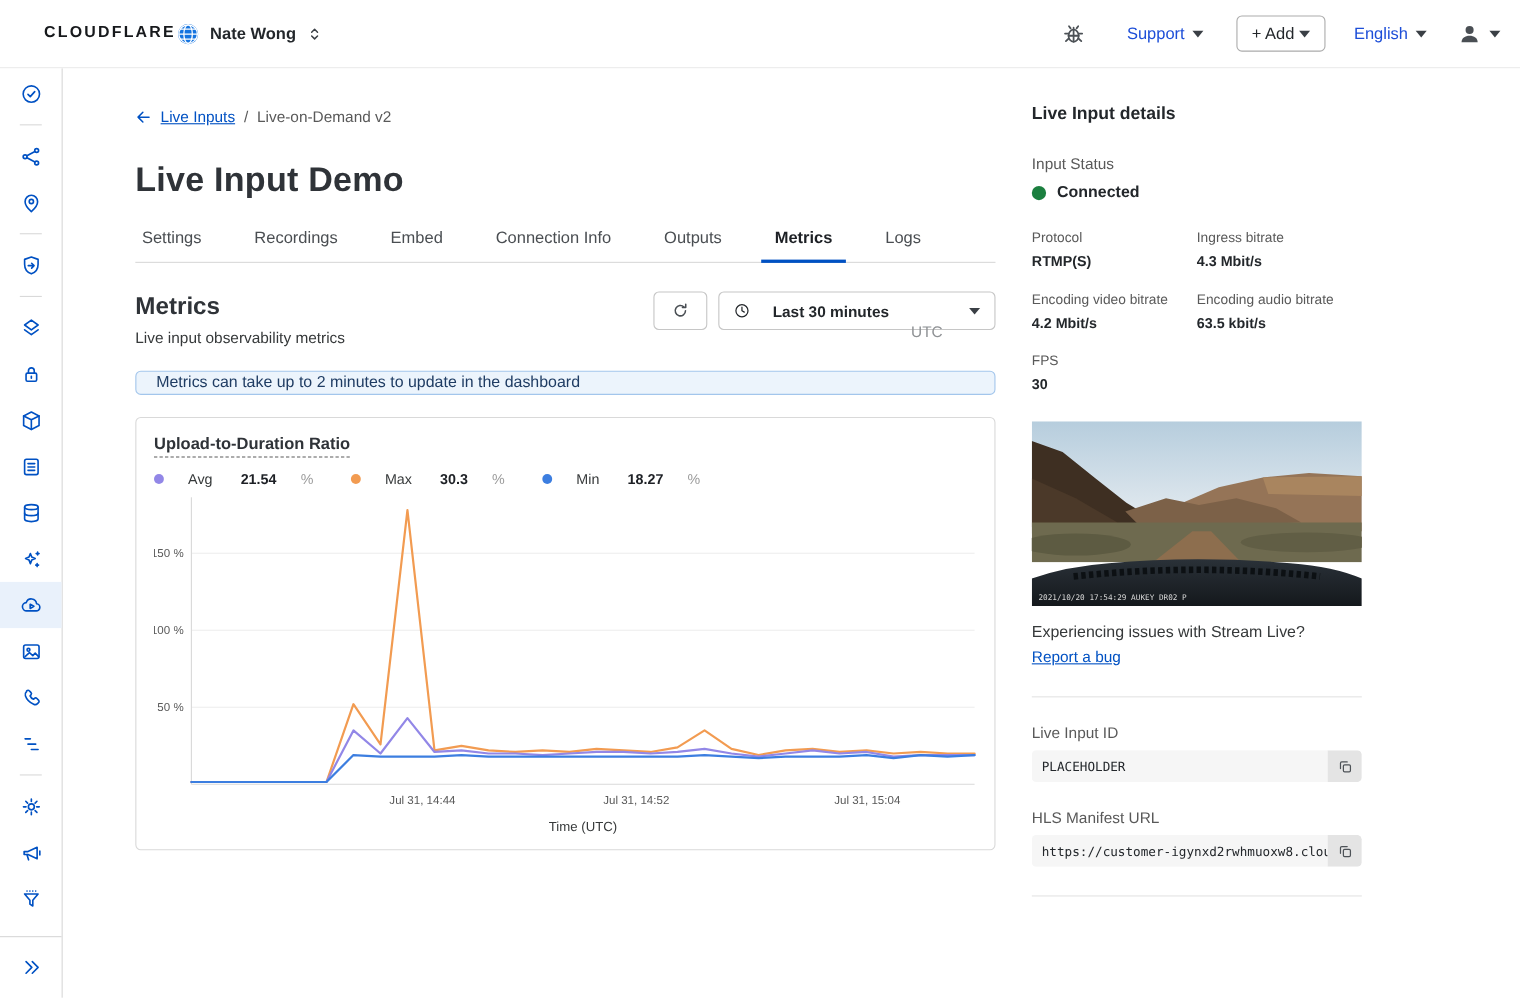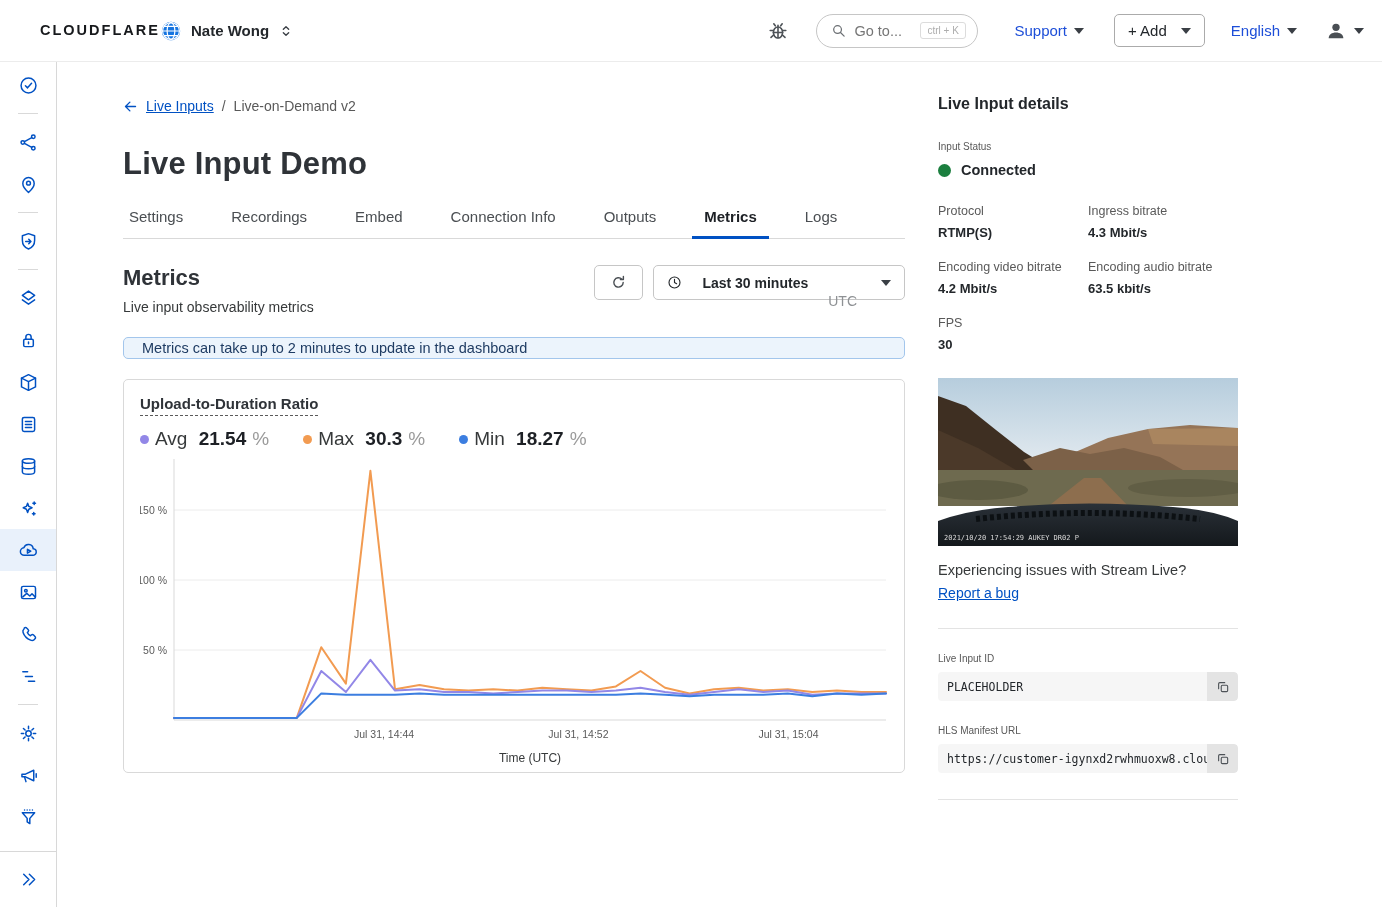--- a/index.html
+++ b/index.html
@@ -20,21 +20,21 @@
   .searchpill { display:flex; align-items:center; gap:8px; width:162px; height:34px;
     border:1px solid #c6c6c6; border-radius:18px; padding:0 8px 0 14px; margin-left:26px; }
   .searchpill input { border:none; outline:none; width:58px; font-size:14.5px; color:#555;
     font-family:"Liberation Sans",sans-serif; background:transparent; }
   .kbd { font-size:10px; color:#adadad; border:1px solid #dcdcdc; border-radius:3px;
     padding:2px 6px; white-space:nowrap; }
   .menu-item { display:flex; align-items:center; gap:7px; font-size:15px; color:#1d4ed8;
     cursor:pointer; }
   .caret { width:0; height:0; border-left:5px solid transparent; border-right:5px solid transparent;
     border-top:6px solid #3a3f45; }
-  .addbtn { display:flex; align-items:center; gap:14px; border:1px solid #ababab; border-radius:5px;
+  .addbtn { display:flex; align-items:center; gap:4px; border:1px solid #ababab; border-radius:5px;
     height:33px; padding:0 13px; font-size:15px; color:#23272b; cursor:pointer; }
 
   
   .rail { position:absolute; left:0; top:62px; width:57px; height:845px;
     border-right:1px solid #d8d8d8; background:#fff; display:flex; flex-direction:column; }
   .rail-items { flex:1; display:flex; flex-direction:column; padding-top:2px; }
   .rail-item { height:42px; display:flex; align-items:center; justify-content:center; cursor:pointer; }
   .rail-item.active { background:#e9f1fb; }
   .rail-icon { width:21px; height:21px; stroke:#0051c3; fill:none; stroke-width:1.7;
     stroke-linecap:round; stroke-linejoin:round; }
@@ -72,32 +72,32 @@
 
   .banner { margin-top:22px; height:22px; background:#ecf4fc; border:1px solid #a3c6ec;
     border-radius:5px; display:flex; align-items:center; padding:0 18px;
     font-size:14.5px; color:#1f3c63; }
 
   .card { margin-top:20px; height:394px; border:1px solid #d9d9d9; border-radius:5px;
     background:#fff; padding:15px 16px; }
   .chart-title { display:inline-block; font-size:15px; font-weight:700; color:#2f3338;
     border-bottom:1.5px dashed #5a5a5a; padding-bottom:3px; }
   .legend { margin-top:12px; display:flex; gap:34px; align-items:center; }
-  .legend-item { display:flex; align-items:center; gap:6px; font-size:19px; color:#36393a;justify-content:center; }
+  .legend-item { display:flex; align-items:center; gap:22px; font-size:13px; color:#36393a;justify-content:center; }
   .legend-item .dot { width:9px; height:9px; border-radius:50%; display:inline-block; }
   .legend-item b { color:#1d2025; }
   .legend-item .lunit { color:#9b9b9b; }
   #chart { margin-top:6px; display:block; }
   #chart .tick { font-size:10.5px; fill:#595959; font-family:"Liberation Sans",sans-serif; }
   #chart .axis-title { font-size:12px; fill:#36393a; font-family:"Liberation Sans",sans-serif; }
 
   
   .panel { position:absolute; left:938px; top:62px; width:300px; }
   .panel h3 { margin-top:33px; font-size:16px; font-weight:700; color:#23272b; }
-  .plabel { font-size:10px; color:#595959; }
+  .plabel { font-size:14px; color:#595959; }
   .status-label { margin-top:28px; }
   .status-row { margin-top:10px; display:flex; align-items:center; gap:10px; }
   .status-dot { width:13px; height:13px; border-radius:50%; }
   .status-text { font-size:14.5px; font-weight:700; color:#23272b; }
   .dgrid { margin-top:26px; display:grid; grid-template-columns:150px 150px; row-gap:20px; }
   .dlabel { font-size:12.5px; color:#595959; margin-bottom:7px; }
   .dvalue { font-size:13px; font-weight:700; color:#23272b; }
   .preview { margin-top:26px; width:300px; height:168px; display:block; }
   .issues { margin-top:16px; font-size:14.5px; color:#36393a; }
   .reportlink { margin-top:6px; }
@@ -220,28 +220,20 @@
 
   <div class="spacer"></div>
 
   <div class="iconbtn">
     <svg class="sicon" width="24" height="24" viewBox="0 0 24 24" stroke="#4d5257" stroke-width="1.6">
       <ellipse cx="12" cy="13.5" rx="4.6" ry="5.5"></ellipse>
       <path d="M12 8V6.2M9.3 6.8L7.8 4.8M14.7 6.8l1.5-2M7.4 11.5H4.2M19.8 11.5h-3.2M7.6 16l-2.6 2.4M16.4 16l2.6 2.4M7.4 13.5h9.2M12 8.2v10.6"></path>
     </svg>
   </div>
 
-  <div class="searchpill">
-    <svg class="sicon" width="15" height="15" viewBox="0 0 24 24" stroke="#6b6f73" stroke-width="2">
-      <circle cx="10.5" cy="10.5" r="6.2"></circle>
-        <path d="M15.2 15.2L21 21"></path>
-    </svg>
-    <input type="text" placeholder="Go to..." style="">
-    <span class="kbd">ctrl + K</span>
-  </div>
 
   <div class="menu-item" style="margin-left:36px">
     <span>Support</span>
     <span class="caret"></span>
   </div>
 
   <div class="addbtn" style="margin-left:30px">
     <span>+ Add</span>
     <span class="caret"></span>
   </div>

